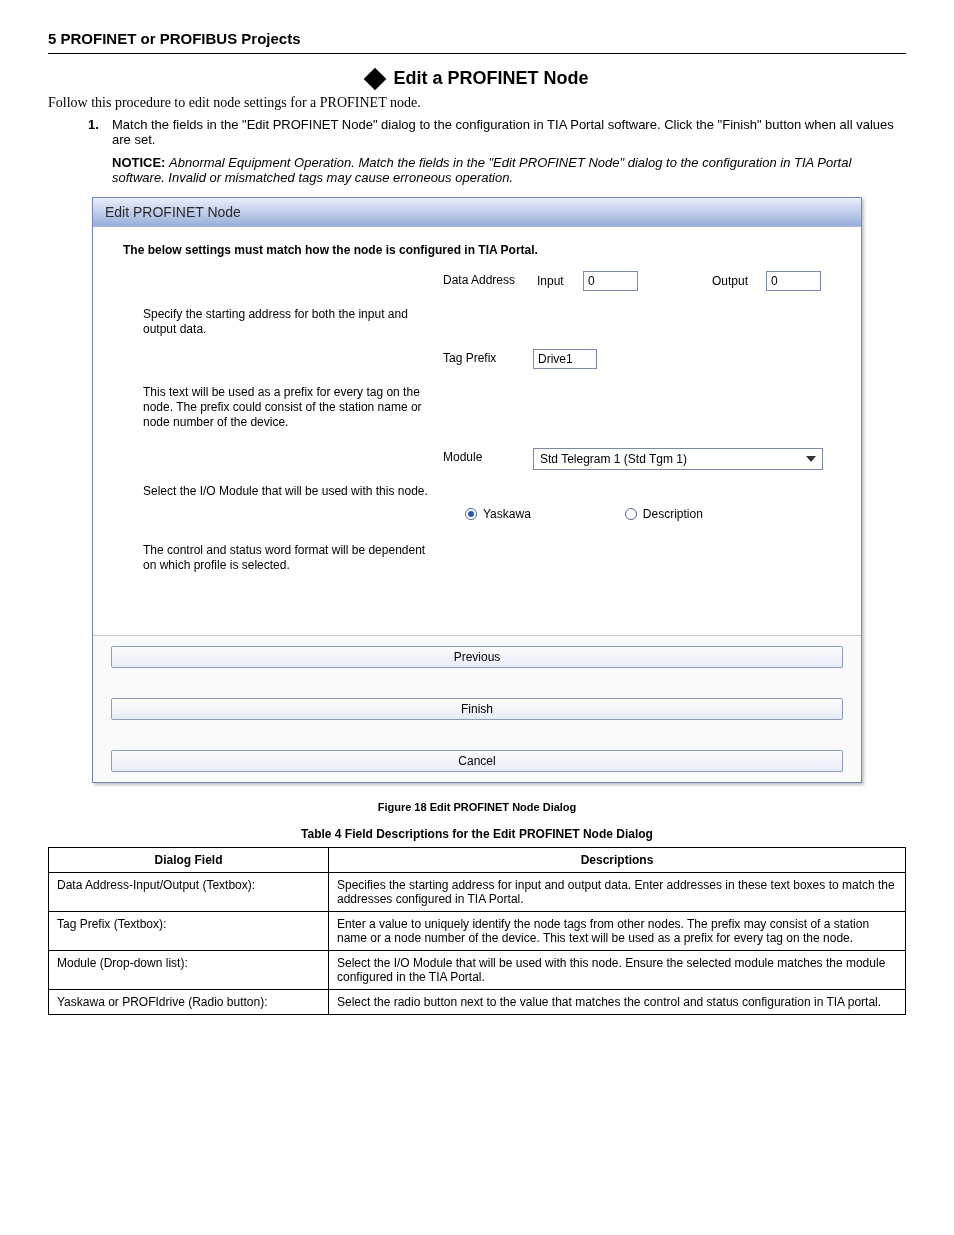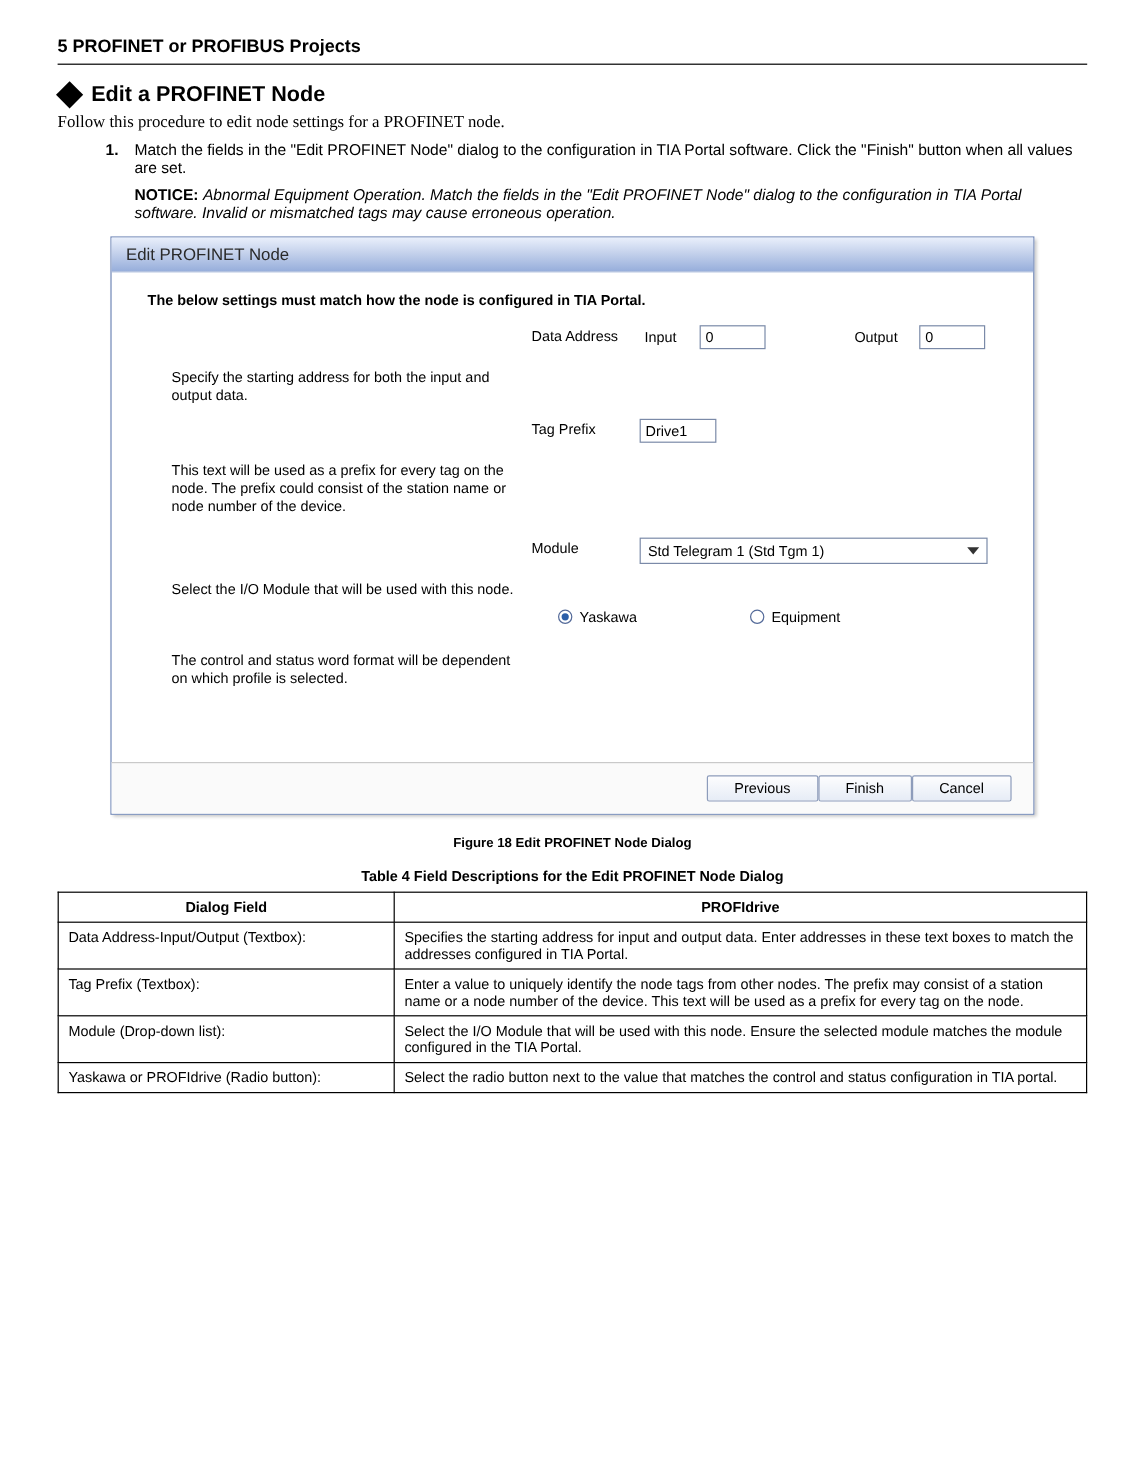--- a/index.html
+++ b/index.html
@@ -18,20 +18,21 @@
     font-size: 15px;
     font-weight: bold;
     padding-bottom: 6px;
     border-bottom: 1.5px solid #000;
     margin-bottom: 14px;
   }
   .section-head {
     display: flex;
     align-items: center;
     margin: 8px 0 6px 0;
+    justify-content: center;
   }
   .diamond {
     width: 16px;
     height: 16px;
     background: #000;
     transform: rotate(45deg);
     margin: 0 10px 0 2px;
   }
   .section-head h2 {
     font-family: Arial, sans-serif;
@@ -167,21 +168,23 @@
     border-radius: 50%;
   }
   .dlg-sep {
     height: 40px;
   }
   .dlg-footer {
     border-top: 1px solid #c9c9c9;
     padding: 10px 18px;
     display: flex;
     justify-content: flex-end;
+    gap: 30px;
     background: #fafafa;
+    flex-direction: column;
   }
   .dlg-btn {
     border: 1px solid #8d9cbb;
     background: linear-gradient(#fdfdfe, #e6ecf6);
     padding: 3px 22px;
     font-family: inherit;
     font-size: 12px;
     border-radius: 2px;
   }
 
@@ -294,21 +297,21 @@
         <div class="dlg-row">
           <div class="dlg-desc">The control and status word format will be dependent on which profile is selected.</div>
           <div class="dlg-label"></div>
           <div class="dlg-ctrls radio-row">
             <div class="radio">
               <span class="rdot sel"></span>
               <span>Yaskawa</span>
             </div>
             <div class="radio" style="margin-left:70px">
               <span class="rdot"></span>
-              <span>Equipment</span>
+              <span>Description</span>
             </div>
           </div>
         </div>
 
         <div class="dlg-sep"></div>
       </div>
       <div class="dlg-footer">
         <button class="dlg-btn">Previous</button>
         <button class="dlg-btn">Finish</button>
         <button class="dlg-btn">Cancel</button>
@@ -316,21 +319,21 @@
     </div>
   </div>
 
   <div class="fig-caption">Figure 18  Edit PROFINET Node Dialog</div>
   <div class="tbl-caption">Table 4  Field Descriptions for the Edit PROFINET Node Dialog</div>
 
   <table class="desc">
     <thead>
       <tr>
         <th>Dialog Field</th>
-        <th>PROFIdrive</th>
+        <th>Descriptions</th>
       </tr>
     </thead>
     <tbody>
       <tr>
         <td class="field">Data Address-Input/Output (Textbox):</td>
         <td>Specifies the starting address for input and output data. Enter addresses in these text boxes to match the addresses configured in TIA Portal.</td>
       </tr>
       <tr>
         <td class="field">Tag Prefix (Textbox):</td>
         <td>Enter a value to uniquely identify the node tags from other nodes. The prefix may consist of a station name or a node number of the device. This text will be used as a prefix for every tag on the node.</td>

